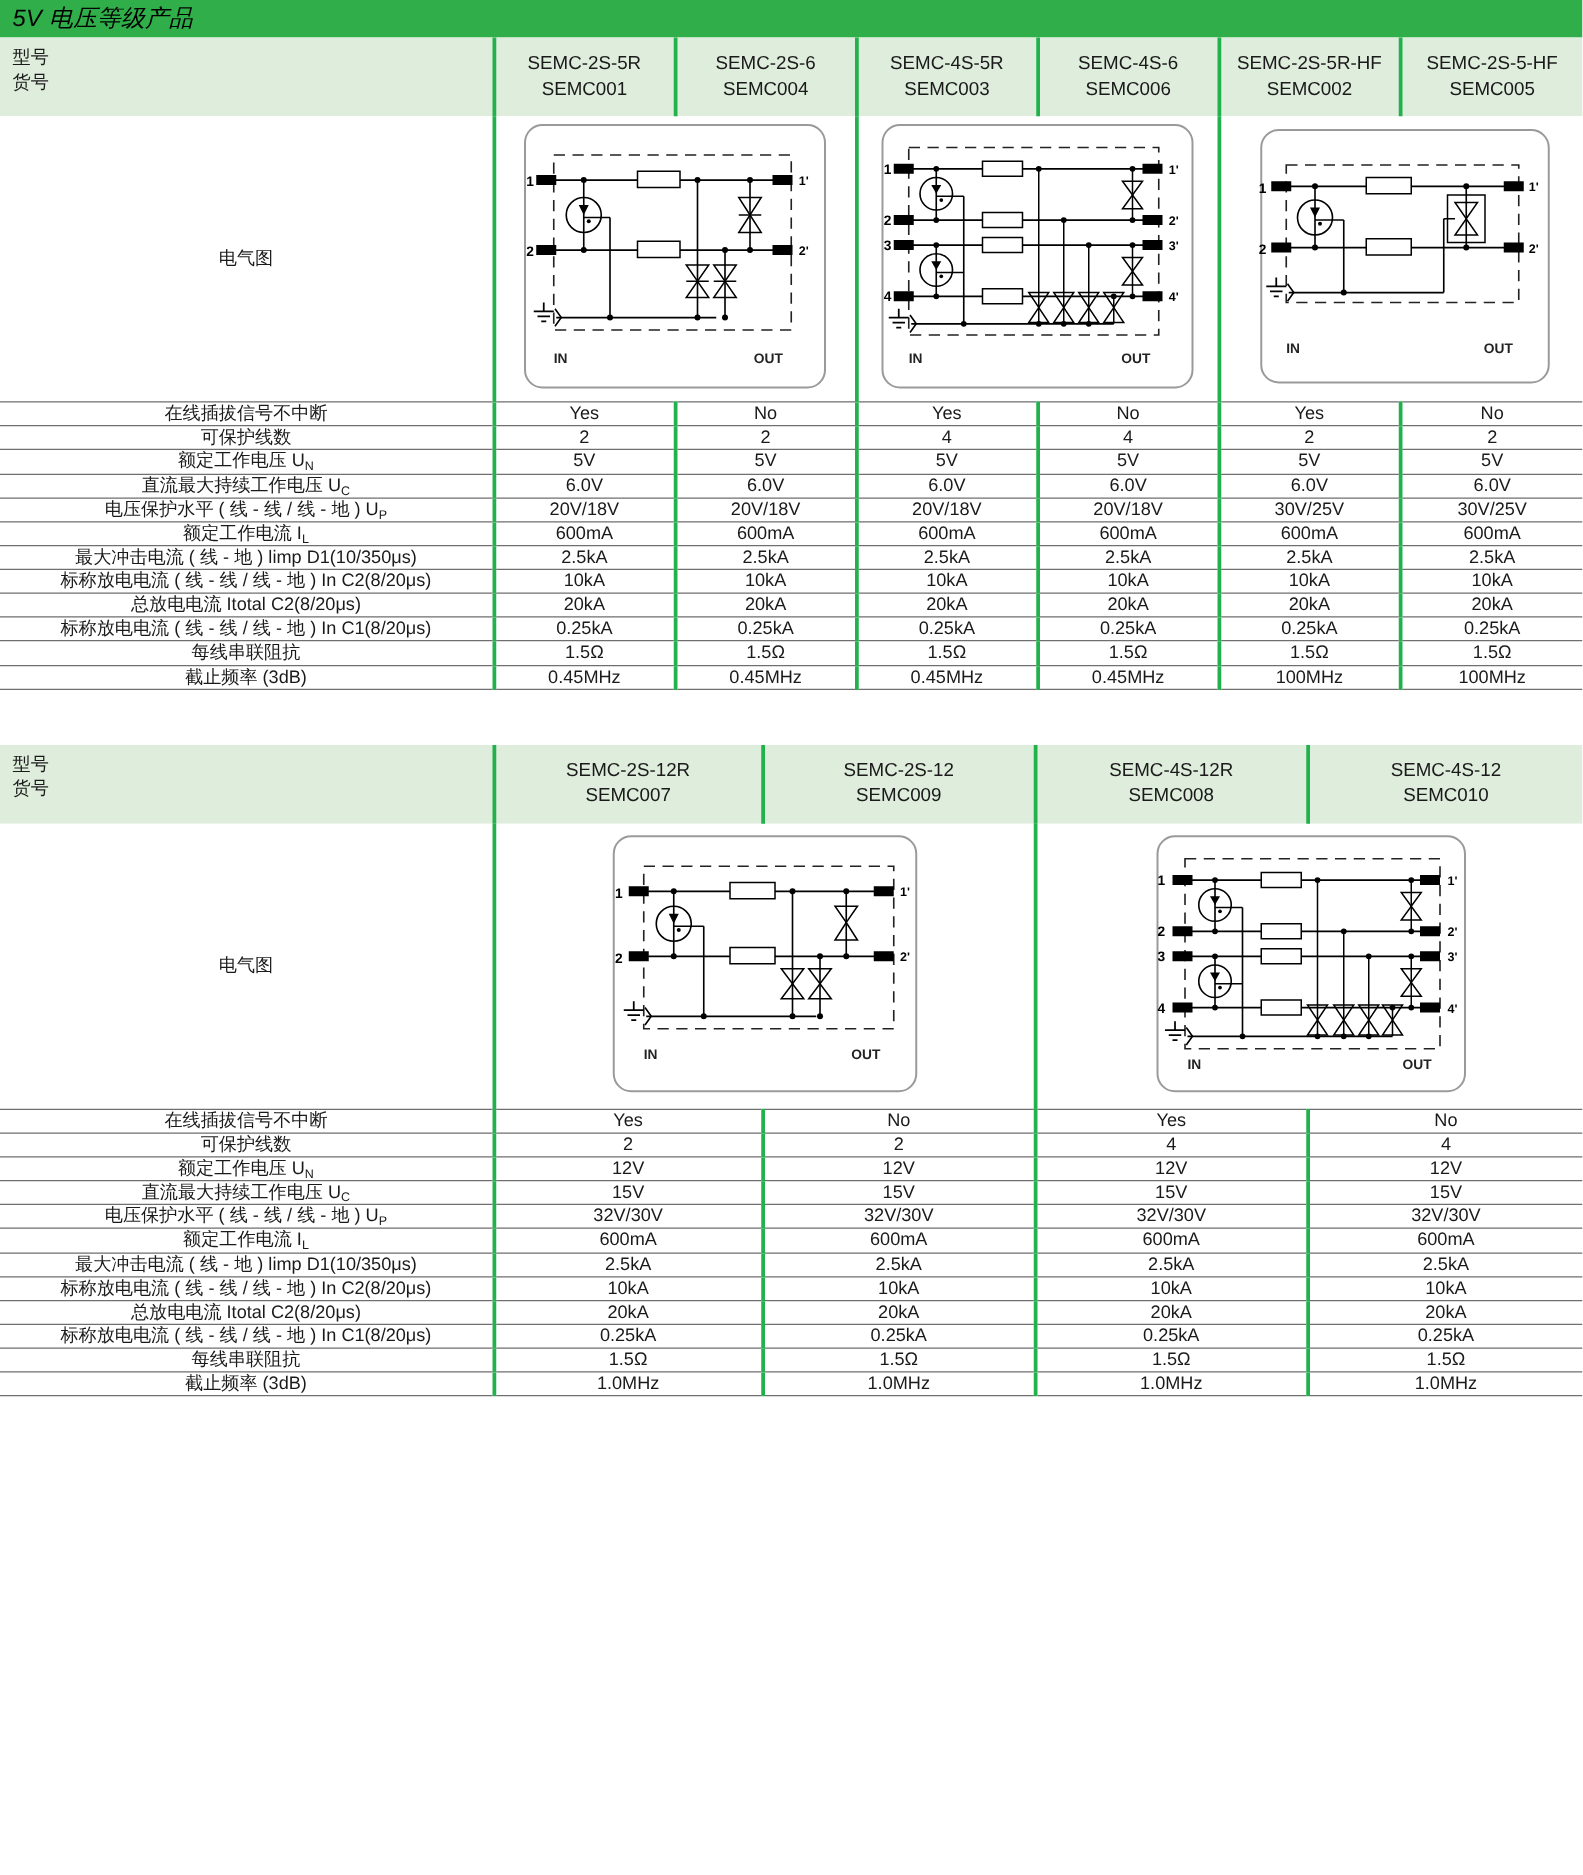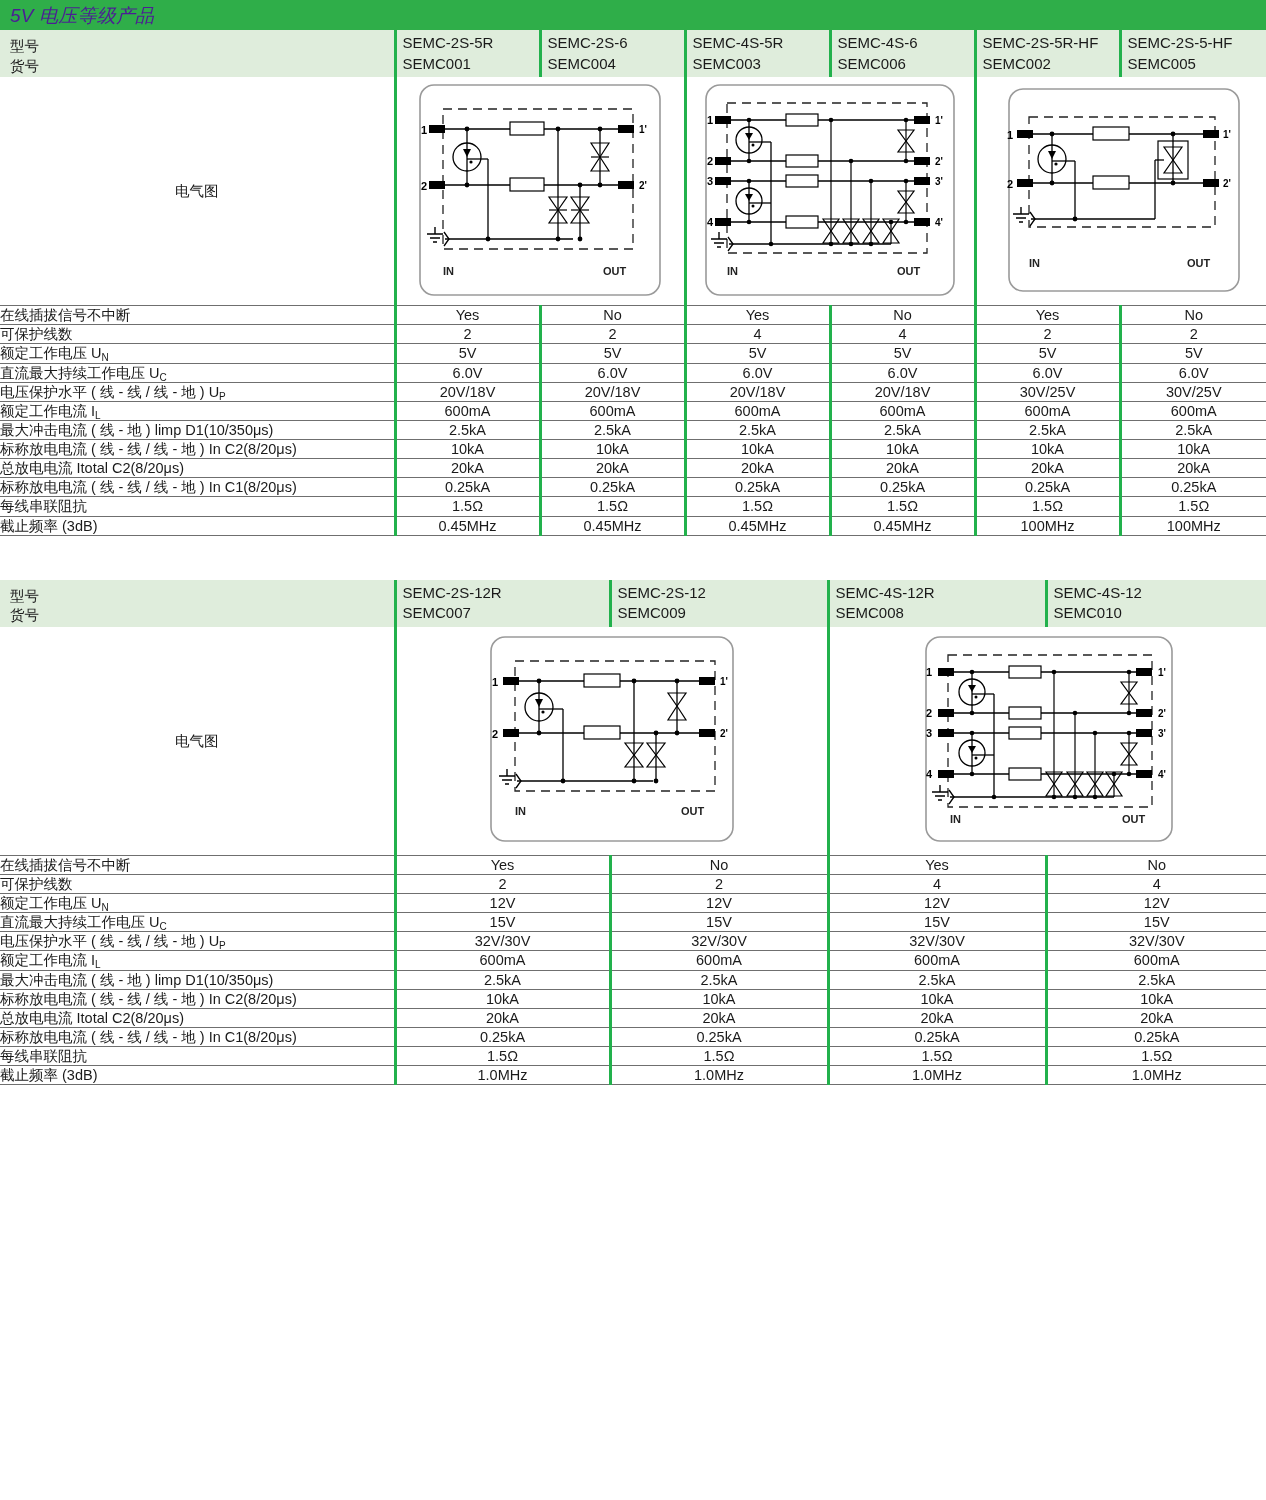--- a/index.html
+++ b/index.html
@@ -15,21 +15,21 @@
   
   .section{ width:1266px; }
   .sec-head{
     height:30px;
     background:#2FAE49;
     display:flex; align-items:center;
     padding-left:10px;
     box-sizing:border-box;
   }
   .sec-head .t{
-    color:#4c1d95;
+    color:#000000;
     font-size:19px;
     font-style:italic;
     font-weight:400;
     letter-spacing:.2px;
     line-height:1;
   }
 
   
   table.spec{
     border-collapse:collapse;
@@ -41,38 +41,38 @@
     font-size:14.5px;
     padding:0;
     vertical-align:middle;
   }
   
   td.vsep{ border-left:3px solid #22B14C; }
 
   td.lbl{
     width:395px;
     padding:5px 0 5px 10px;
-    text-align:left;
+    text-align:center;
     line-height:1.25;
     white-space:nowrap;
   }
   td.val{ text-align:center; padding:5px 4px; }
 
   
   tr.hdr td{
     background:#DFEDDC;
     border-bottom:none;
     padding:3px 6px;
-    text-align:left;
+    text-align:center;
     font-size:15px;
     line-height:1.35;
   }
   tr.hdr td.lbl{
     text-align:left;
-    padding:7px 0 1px 10px;
+    padding:7px 0 17px 10px;
     font-size:14.5px;
     line-height:1.35;
   }
   tr.hdr td .ln{ display:block; }
 
   
   tr.diagrow td{
     border-bottom:1px solid #6f6f6f;
     background:#ffffff;
     padding:0;

